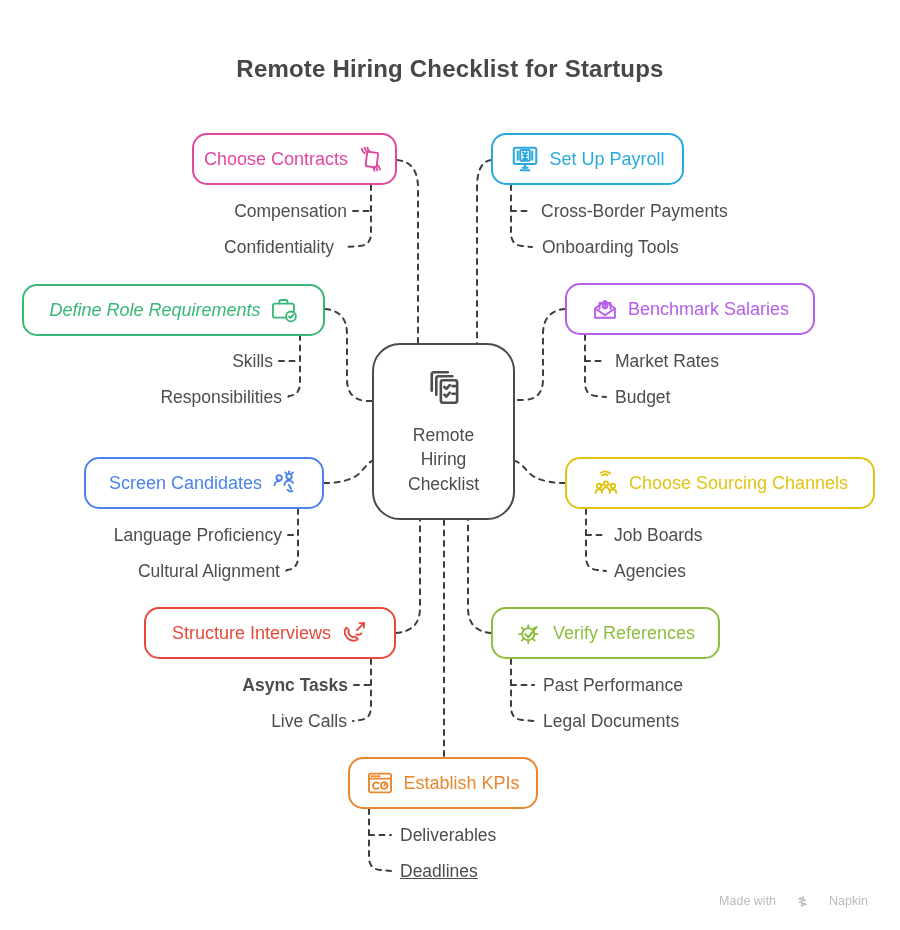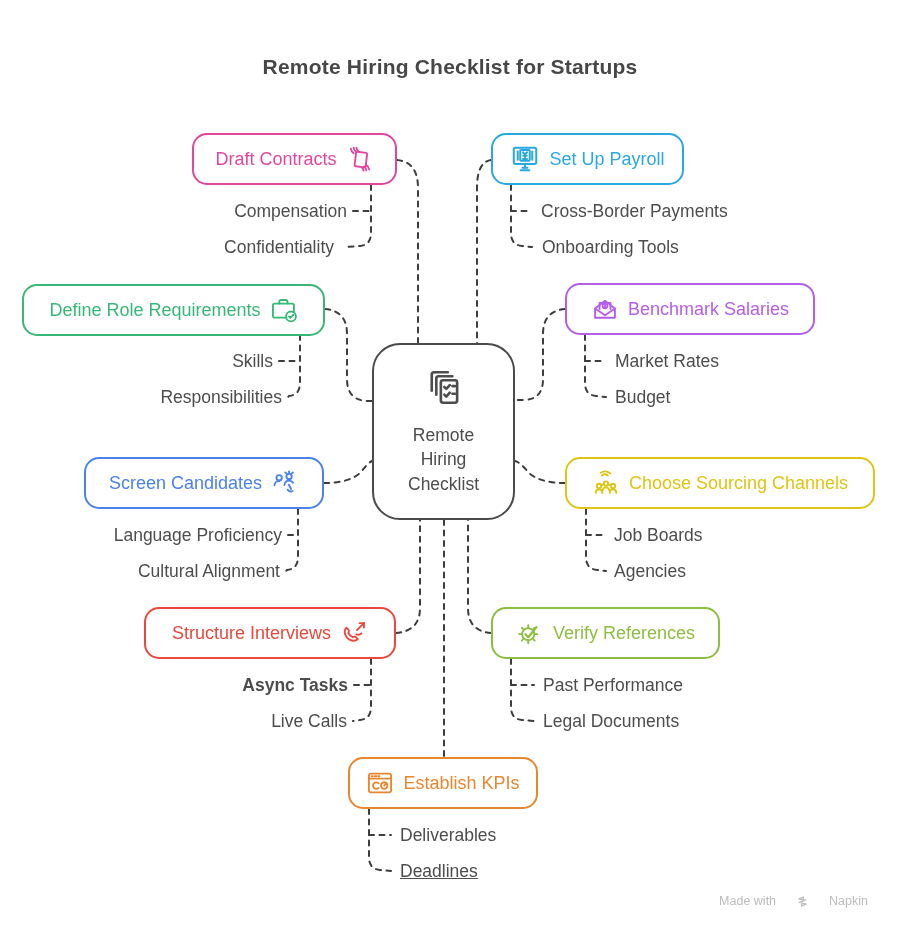--- a/index.html
+++ b/index.html
@@ -2,21 +2,21 @@
 <html><head>
 <meta charset="utf-8">
 <style>
   html,body{margin:0;padding:0;background:#ffffff;}
   #canvas{
     position:relative;width:900px;height:930px;background:#ffffff;overflow:hidden;
     font-family:"Liberation Sans","DejaVu Sans",sans-serif;
   }
   #title{
     position:absolute;left:0;top:55px;width:900px;text-align:center;
-    font-size:21px;font-weight:bold;color:#474747;letter-spacing:.2px;
+    font-size:24px;font-weight:bold;color:#474747;letter-spacing:.2px;
   }
   #connectors{position:absolute;left:0;top:0;z-index:1;}
   .branch{
     position:absolute;z-index:3;height:52px;box-sizing:border-box;
     display:flex;align-items:center;justify-content:center;gap:9px;
     background:#ffffff;border:2px solid var(--c,#888);border-radius:15px;
     color:var(--c,#888);font-size:18px;
   }
   .branch .bicon{display:flex;align-items:center;}
   .branch .bicon svg{display:block;}
@@ -96,21 +96,21 @@
         <path d="M12.2 11.4l1.1 1.1 2-2.2"></path>
         <path d="M16.8 10.9h1.5"></path>
         <path d="M12.2 15.8l1.1 1.1 2-2.2"></path>
         <path d="M16.8 15.3h1.5"></path>
       </svg>
     </span>
     <span class="clabel">Remote Hiring Checklist</span>
   </div>
 
   <div class="branch" style="left: 192px; top: 133px; width: 205px; --c: #e0479e;">
-    <span>Draft Contracts</span>
+    <span>Choose Contracts</span>
     <span class="bicon">
       <svg width="28" height="28" viewBox="0 0 24 24" fill="none" stroke="currentColor" stroke-width="1.6" stroke-linecap="round" stroke-linejoin="round">
         <rect x="8" y="6.2" width="9.5" height="12.5" rx="1" transform="rotate(7 12.7 12.4)"></rect>
         <path d="M4.2 3.2c.2 1.8 1 3 2.4 3.8"></path>
         <path d="M6.6 2.4c.1 1.5.8 2.6 1.9 3.3"></path>
         <path d="M9 2.2c0 1.2.5 2.1 1.4 2.8"></path>
         <path d="M19.8 21c-.2-1.8-1-3-2.4-3.8"></path>
         <path d="M17.4 21.8c-.1-1.5-.8-2.6-1.9-3.3"></path>
         <path d="M15 22c0-1.2-.5-2.1-1.4-2.8"></path>
       </svg>
@@ -129,21 +129,21 @@
           <path d="M12 8.5v2"></path>
           <path d="M10.6 9.3h2.8"></path>
         <path d="M10.4 12h3.2"></path>
         <path d="M6.2 6v6.5"></path>
           <path d="M17.8 6v6.5"></path>
       </svg>
     </span>
     <span>Set Up Payroll</span>
   </div>
 
-  <div class="branch" style="left: 22px; top: 284px; width: 303px; --c: #38b877;">
+  <div class="branch" style="left: 22px; top: 284px; width: 303px; font-style: italic; --c: #38b877;">
     <span>Define Role Requirements</span>
     <span class="bicon">
       <svg width="28" height="28" viewBox="0 0 24 24" fill="none" stroke="currentColor" stroke-width="1.6" stroke-linecap="round" stroke-linejoin="round">
         <rect x="2.5" y="6.5" width="18" height="12" rx="1.6"></rect>
         <path d="M8 6.5V5a1.6 1.6 0 0 1 1.6-1.6h3.8A1.6 1.6 0 0 1 15 5v1.5"></path>
         <circle cx="18" cy="17.5" r="4.2" fill="#ffffff"></circle>
         <path d="M16.2 17.5l1.3 1.3 2.4-2.7"></path>
       </svg>
     </span>
   </div>

